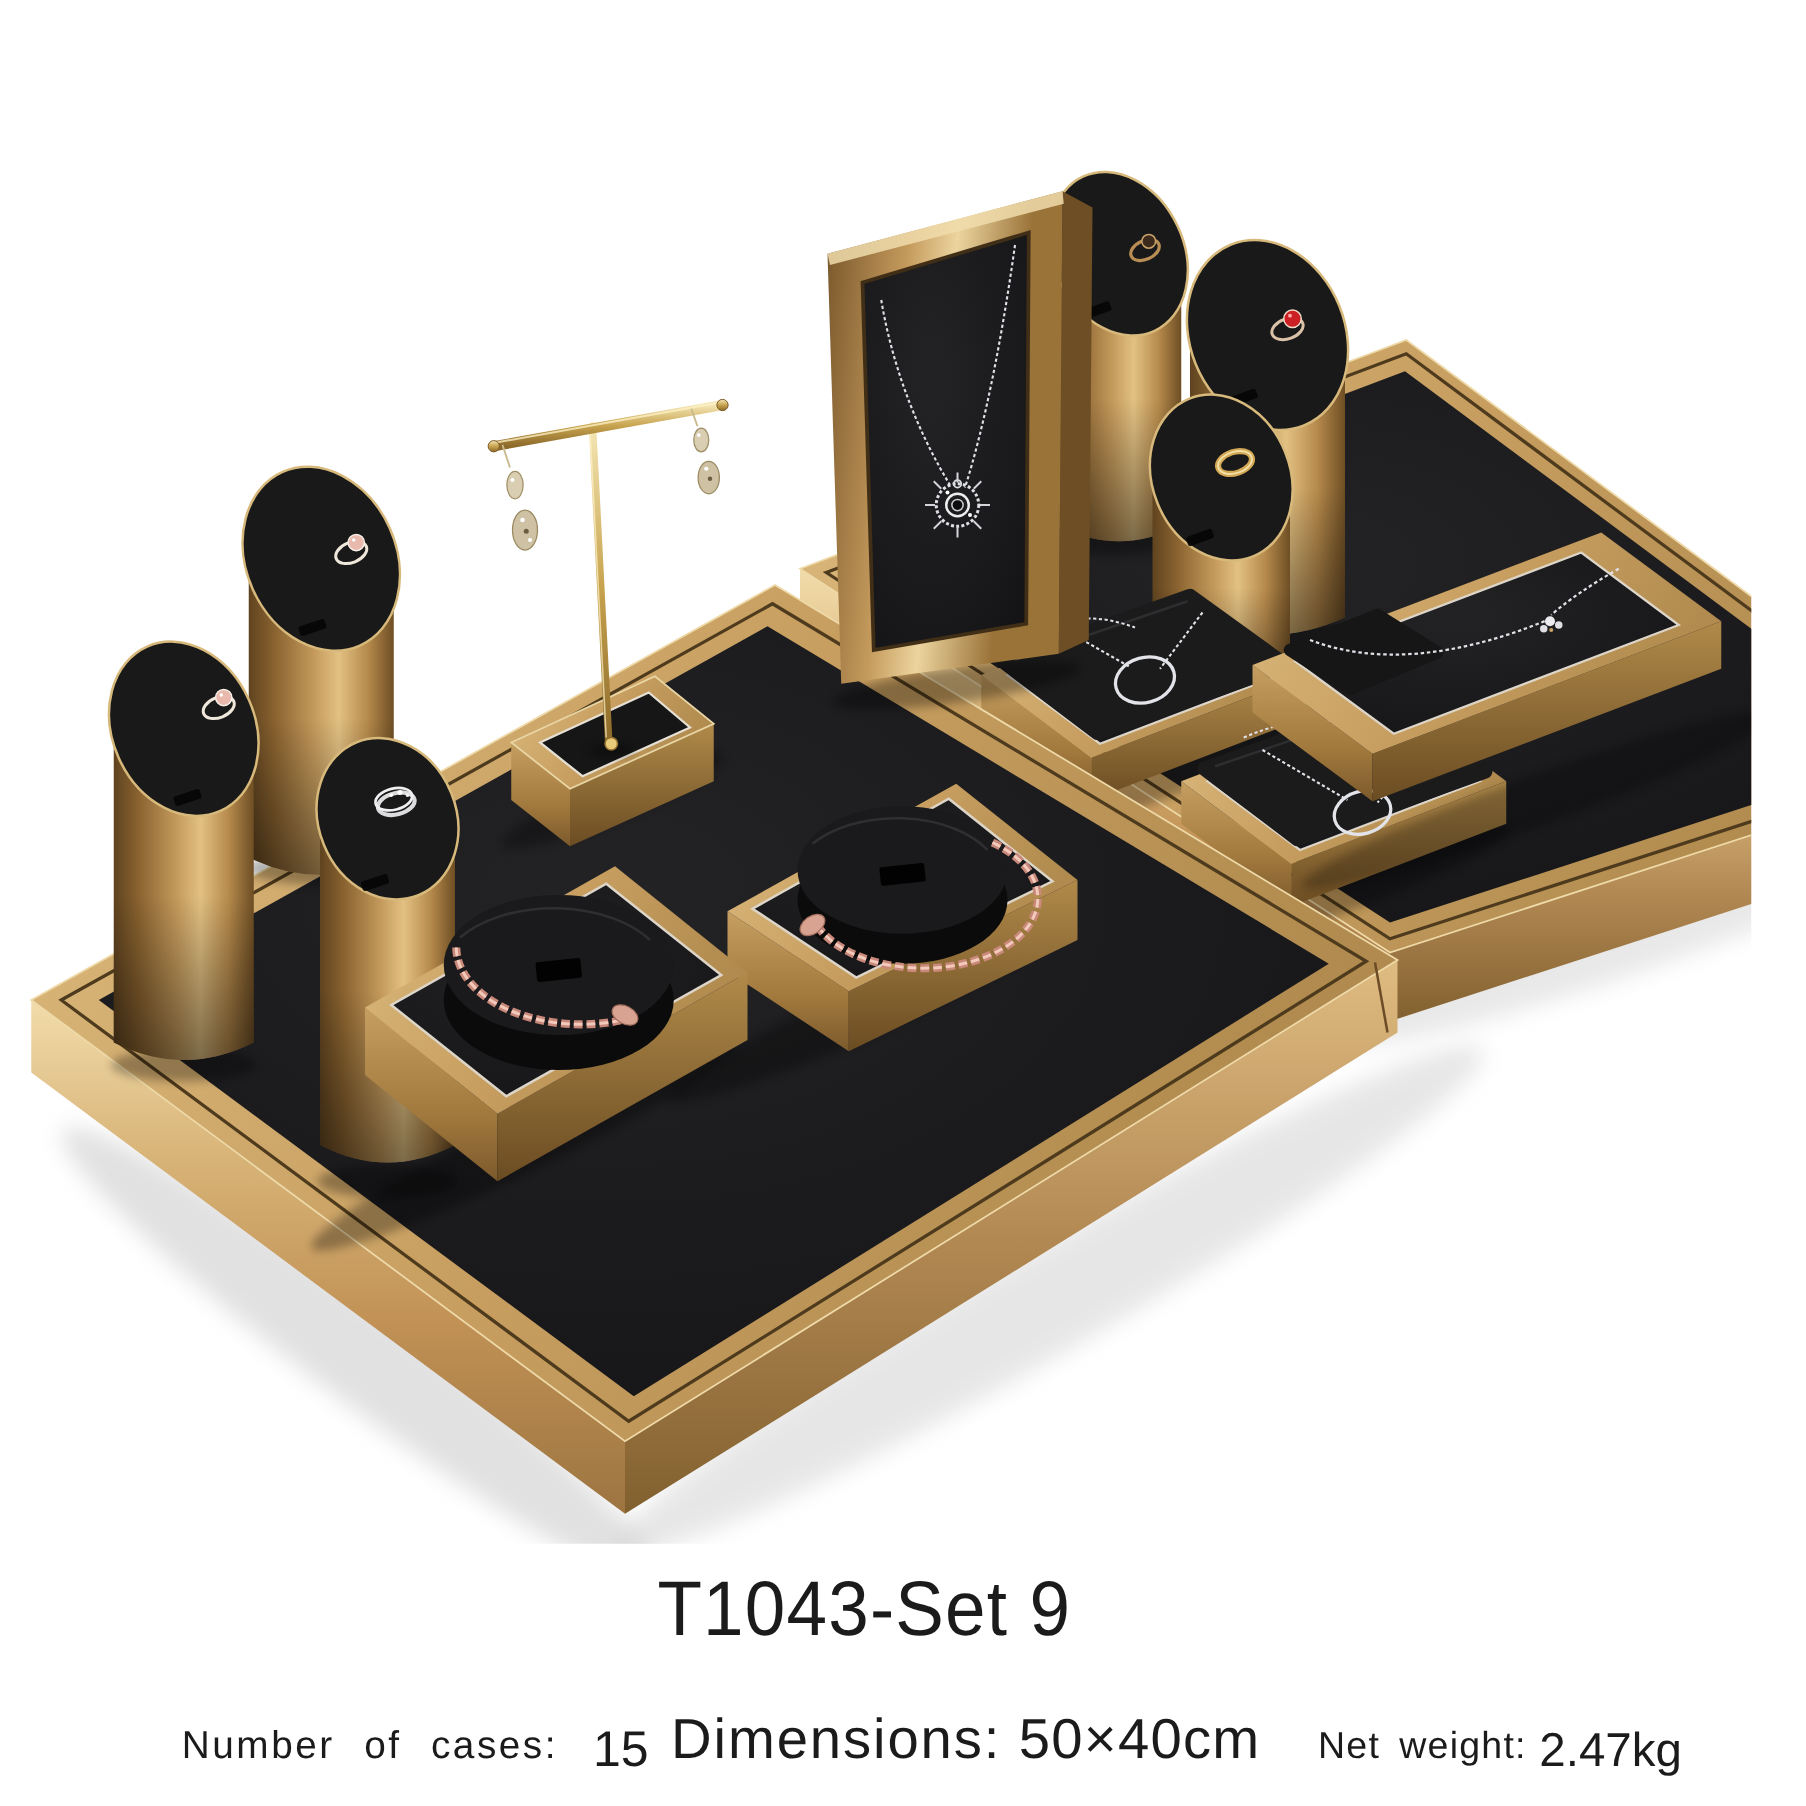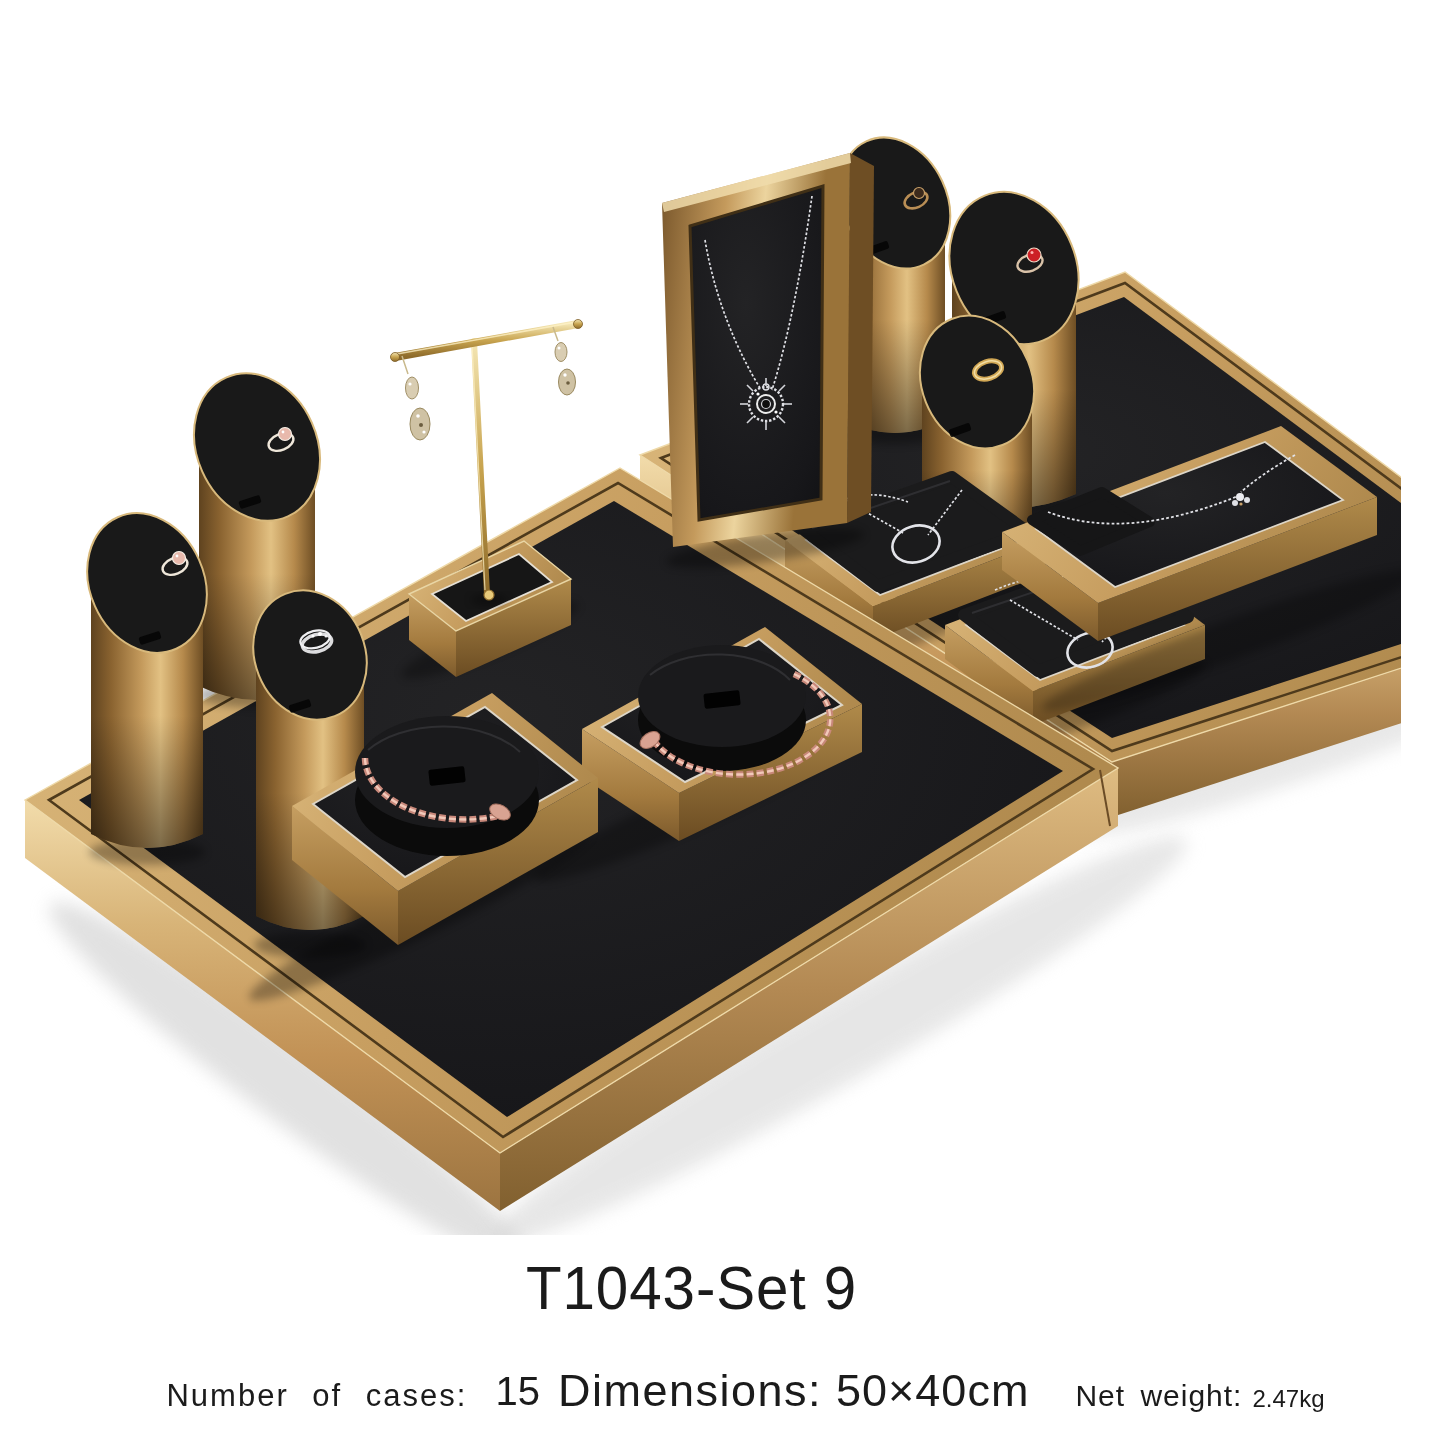--- a/index.html
+++ b/index.html
@@ -6,29 +6,29 @@
   .page{position:relative;width:1401px;height:1445px;background:var(--background,#fff);
         font-family:Liberation Sans, sans-serif;overflow:hidden;border-radius:17px;}
   .photo{position:absolute;top:0;left:0;width:1445px;height:1235px;}
   .photo svg{display:block;}
   .title{position:absolute;top:1252px;left:0;width:1445px;text-align:center;
          font-size:62px;font-weight:400;color:var(--text_color,#1b1b1b);
          transform:translateX(-31px) scaleX(.94);letter-spacing:1px;white-space:pre;}
   .specs{position:absolute;top:1342px;left:0;width:1445px;display:flex;
          justify-content:center;align-items:baseline;color:var(--text_color,#161616);
          transform:translateX(23px);white-space:pre;}
-  .spec{display:inline-flex;align-items:flex-end;}
+  .spec{display:inline-flex;align-items:flex-start;}
   .s1 .lbl{font-size:31px;letter-spacing:2px;word-spacing:13px;}
   .s1 .val{font-size:40px;margin-left:28px;}
   .s2{margin-left:18px;margin-top:23px;}
   .s2 .lbl{font-size:45px;letter-spacing:1.5px;}
   .s2 .val{font-size:45px;margin-left:14px;letter-spacing:1px;}
   .s3{margin-left:46px;}
   .s3 .lbl{font-size:30px;letter-spacing:1px;word-spacing:6px;}
-  .s3 .val{font-size:24px;margin-left:10px;}
+  .s3 .val{font-size:38px;margin-left:10px;}
 </style>
 </head>
 <body>
 
 <div class="page">
   <div class="photo">
   <svg width="1445" height="1235" viewBox="0 0 1445 1235" xmlns="http://www.w3.org/2000/svg">
     <defs>
       <linearGradient id="gSide" x1="0" y1="0" x2="0" y2="1">
         <stop offset="0" stop-color="#f2dcab"></stop>

